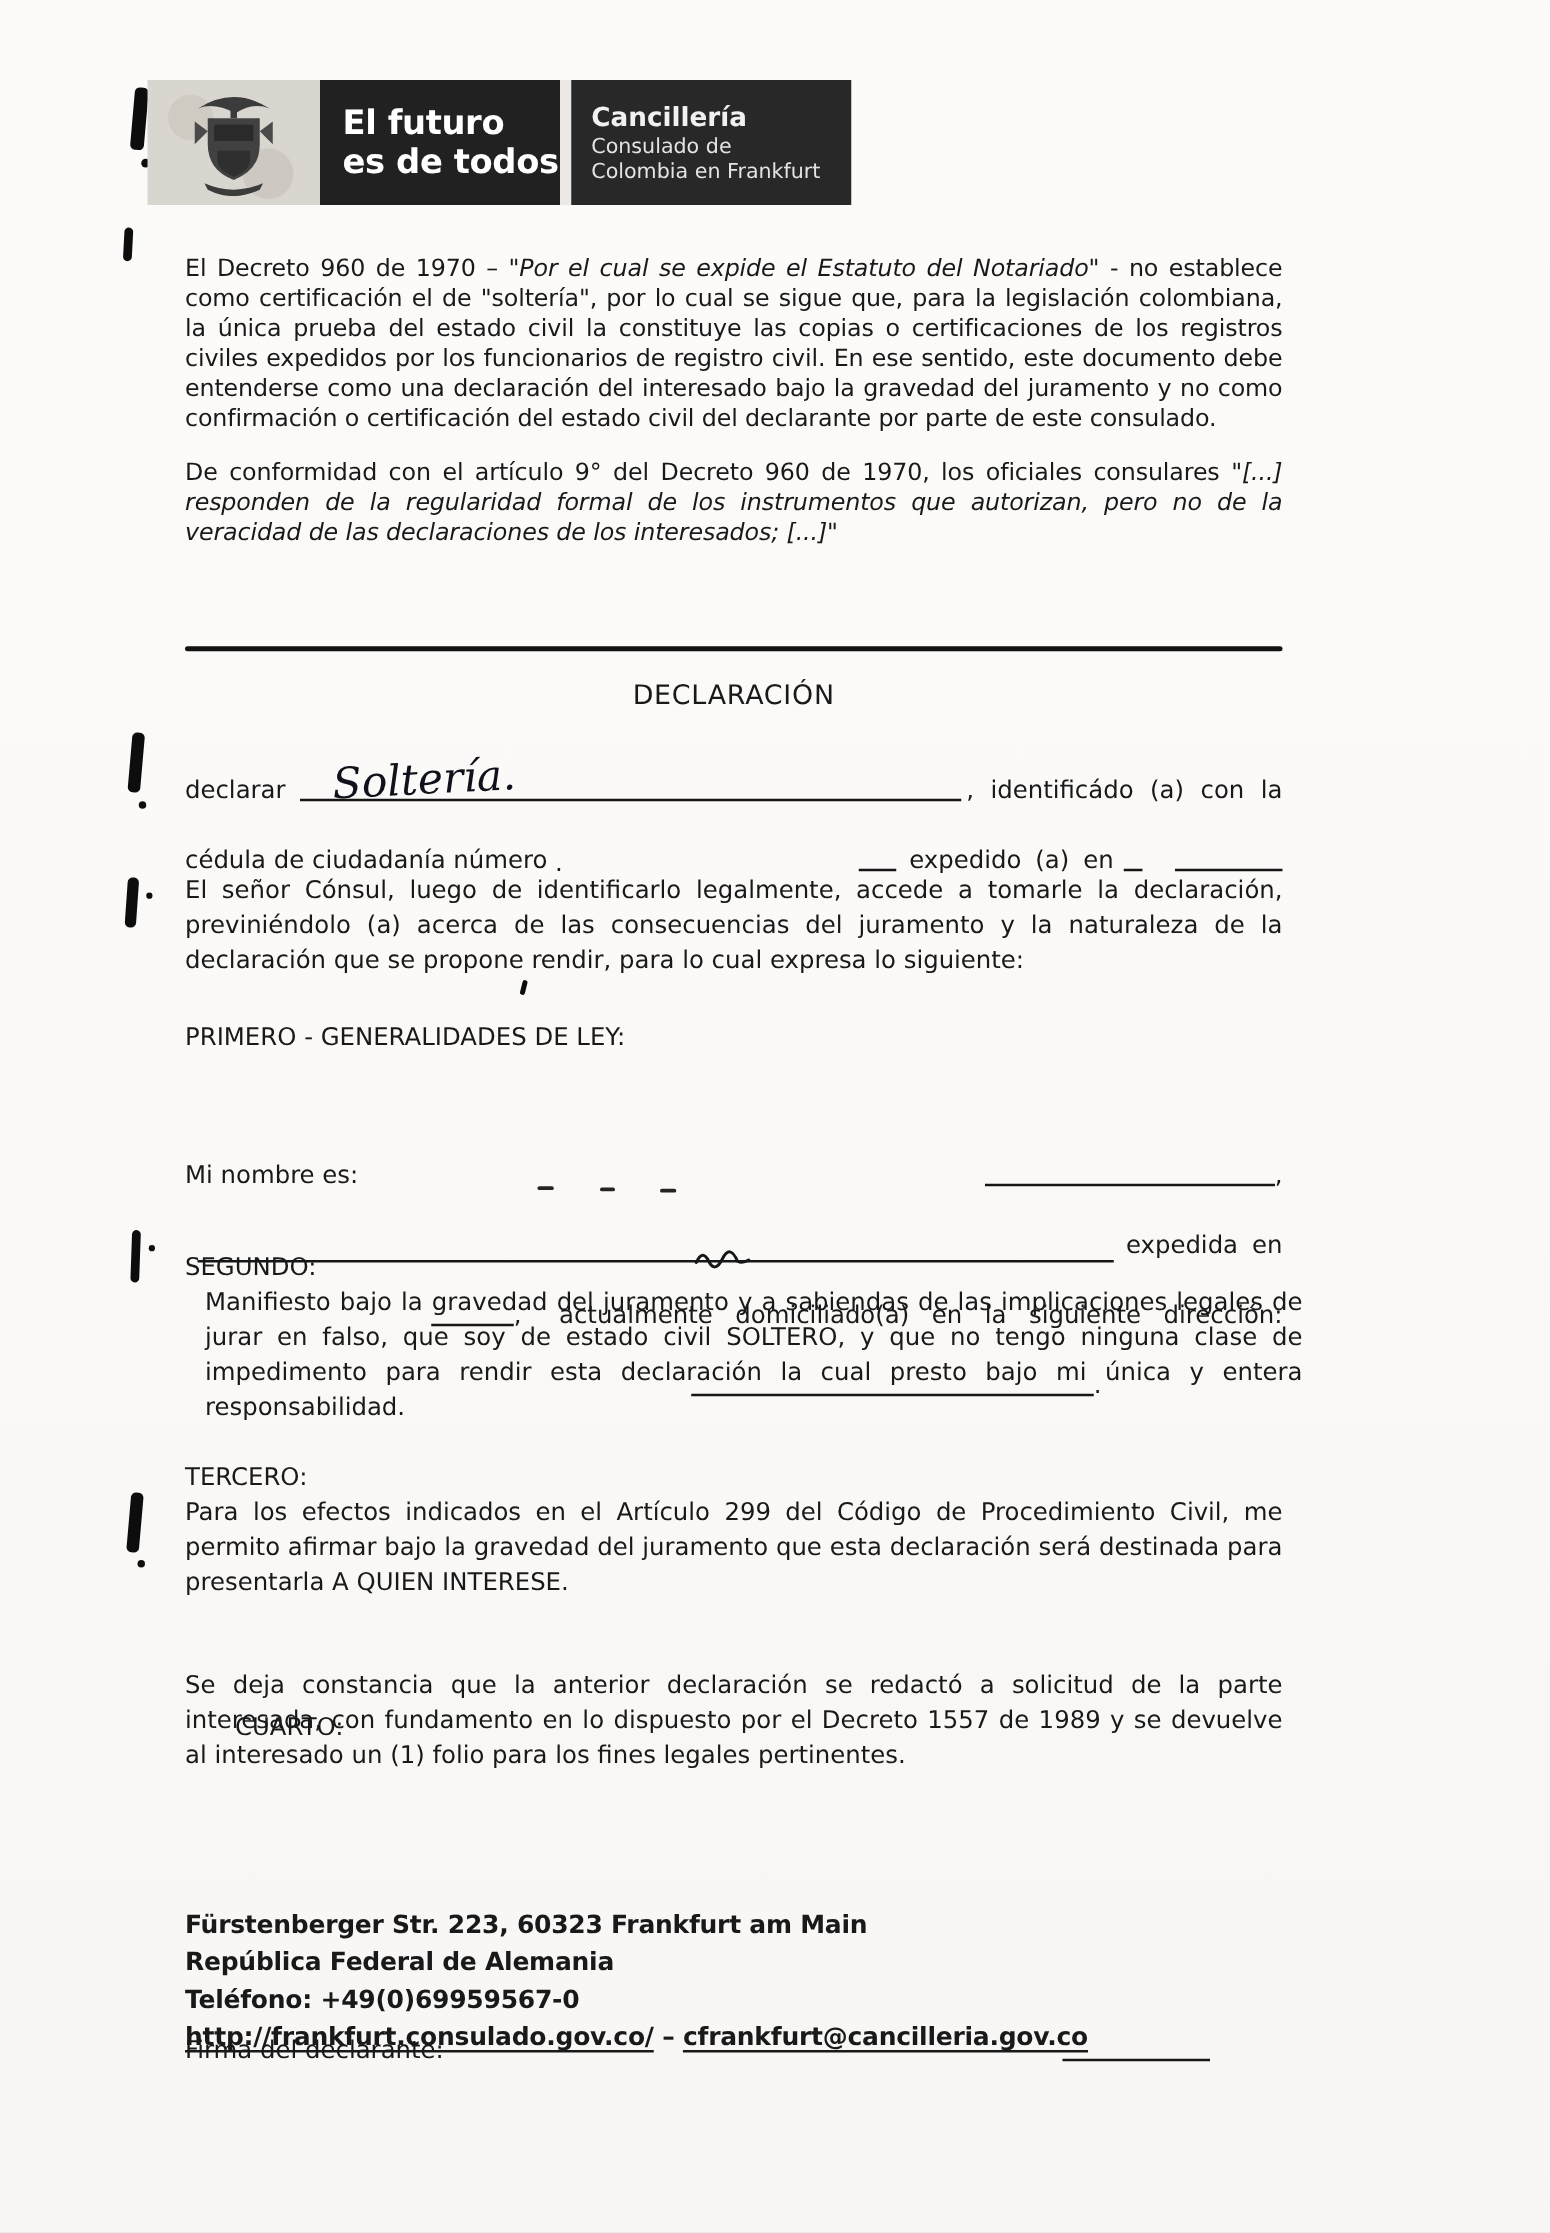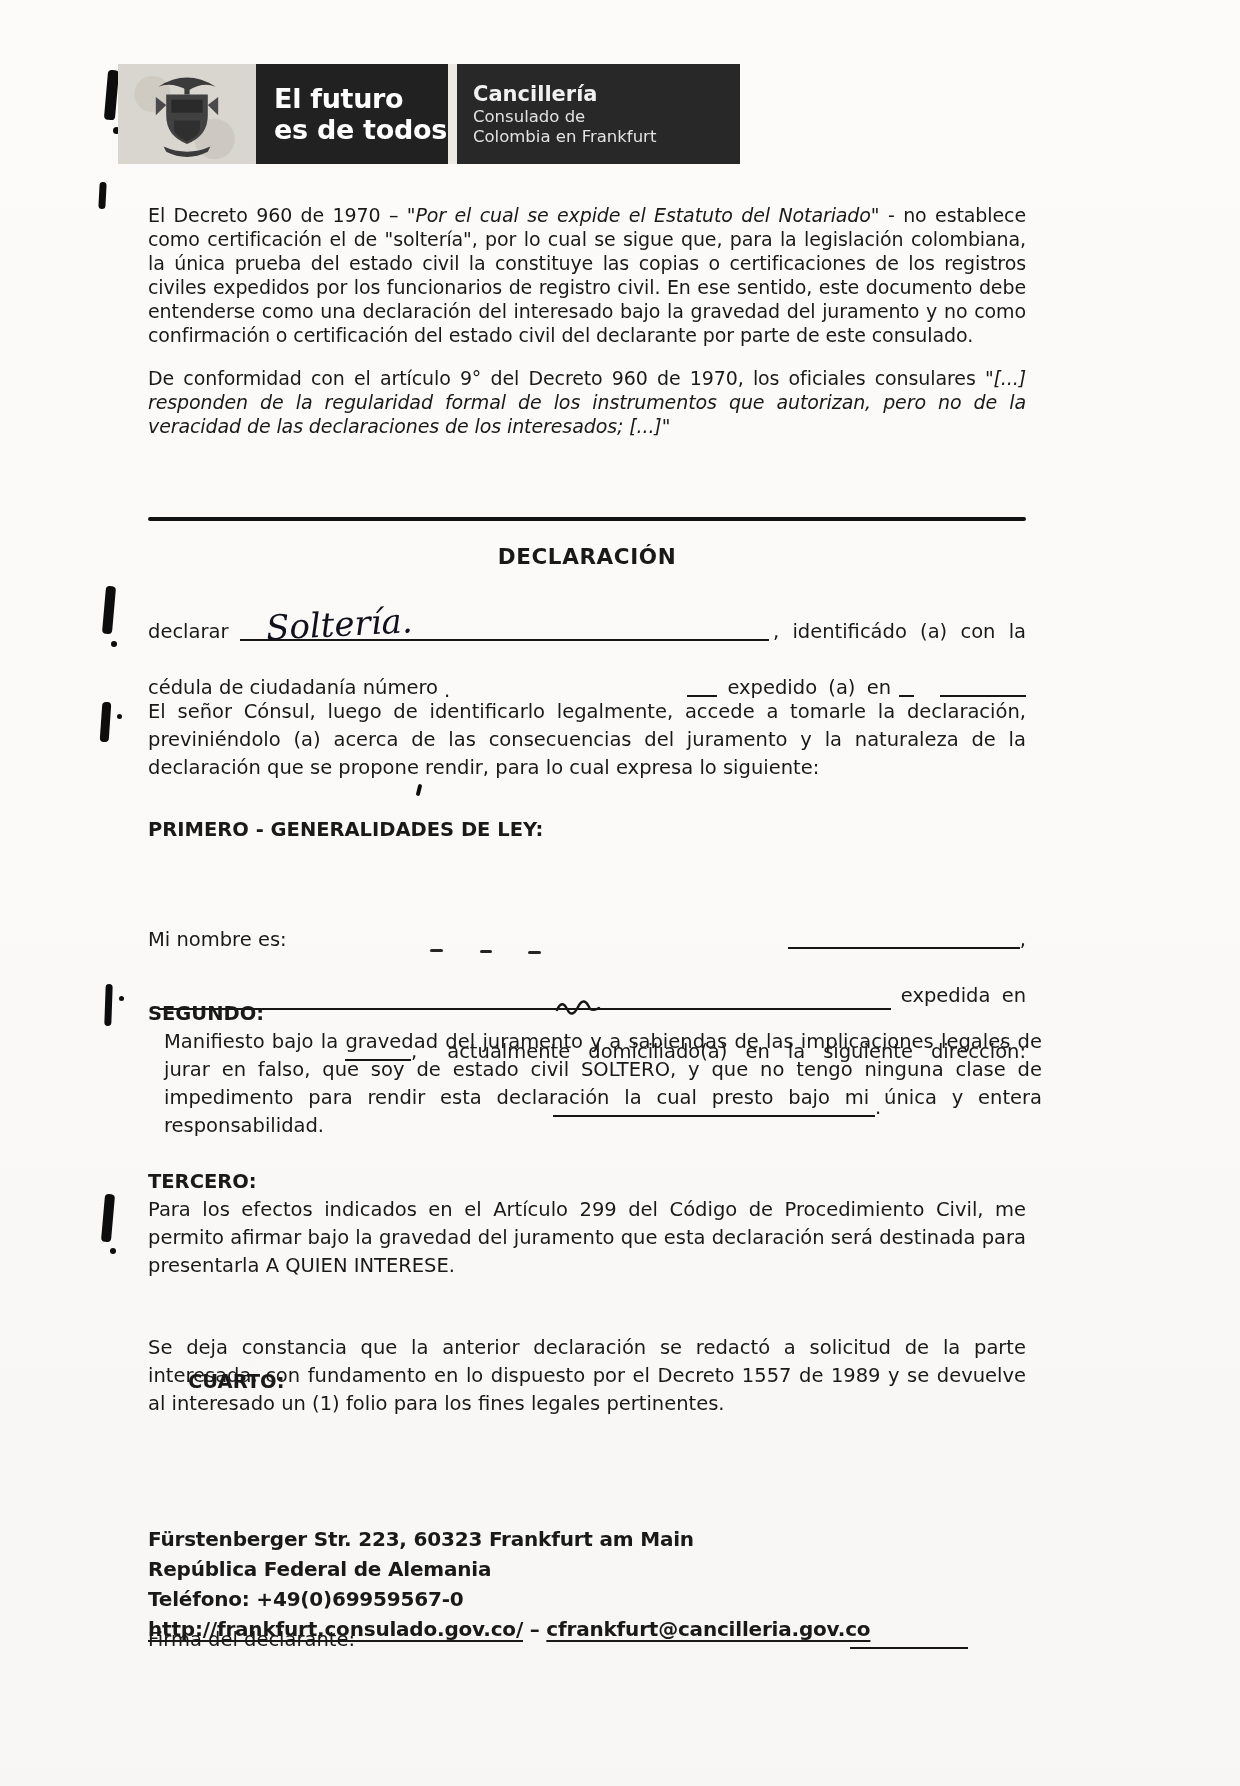--- a/index.html
+++ b/index.html
@@ -7,40 +7,40 @@
         background:linear-gradient(180deg,#fcfbfa 0%,#faf9f7 55%,#f7f6f4 100%);
         font-family:"DejaVu Sans","Liberation Sans",sans-serif;color:#191919;}
   .block{position:absolute;left:148px;width:878px;}
   .para{font-size:19px;line-height:24px;text-align:justify;letter-spacing:-0.1px;}
   .form-para{font-size:19.5px;line-height:28px;text-align:justify;}
   .jline{font-size:19.5px;line-height:28px;text-align:justify;text-align-last:justify;}
   .frow{display:flex;align-items:flex-end;height:28px;font-size:19.5px;position:relative;}
   .frow .t{line-height:28px;white-space:nowrap;}
   .blank{height:0;border-bottom:2.6px solid #161616;margin-bottom:5px;position:relative;}
   .grow{flex:1;}
-  .hd{font-weight:bold;font-size:19.5px;line-height:28px;}
-  .title{font-weight:bold;font-size:21.5px;letter-spacing:.6px;text-align:center;}
+  .hd{font-weight:normal;font-size:19.5px;line-height:28px;}
+  .title{font-weight:normal;font-size:21.5px;letter-spacing:.6px;text-align:center;}
   .divider{height:3.5px;background:#121212;border-radius:2px;}
   .pen{position:absolute;background:#0d0d0d;border-radius:4px;}
   .pendot{position:absolute;background:#0d0d0d;border-radius:50%;}
   .dashmark{position:absolute;height:2.6px;background:#242424;border-radius:2px;}
   .hand{position:absolute;left:26px;bottom:-5px;font-family:"DejaVu Serif","Liberation Serif",serif;
         font-style:italic;font-size:34px;transform:rotate(-3deg);color:#11111c;white-space:nowrap;}
   .stray{position:relative;top:3px;margin-left:6px;}
   
   .hdr{position:absolute;left:118px;top:64px;display:flex;height:100px;}
   .crest{width:138px;background:
      radial-gradient(circle at 25% 30%, #cfcac2 0 14%, transparent 15%),
      radial-gradient(circle at 70% 75%, #cdc8c1 0 16%, transparent 17%),
      #d9d5cf;display:flex;align-items:center;justify-content:center;}
   .hbox1{width:192px;background:#212121;color:#ffffff;display:flex;flex-direction:column;
          justify-content:center;padding-left:18px;box-sizing:border-box;}
   .hbox1 .l{font-weight:bold;font-size:27px;line-height:31px;letter-spacing:-.3px;}
   .hgap{width:9px;background:#ece9e5;}
-  .hbox2{width:283px;background:#282828;color:#f1f1f1;display:flex;flex-direction:column;
+  .hbox2{width:224px;background:#282828;color:#f1f1f1;display:flex;flex-direction:column;
          justify-content:center;padding-left:16px;box-sizing:border-box;}
   .hbox2 .l1{font-weight:bold;font-size:21px;line-height:25px;}
   .hbox2 .l2{font-size:16.5px;line-height:20px;color:#e3e3e3;}
   
   .footer{font-weight:bold;font-size:20px;line-height:30px;letter-spacing:-.2px;}
   .u{text-decoration:underline;text-decoration-thickness:2.4px;text-underline-offset:4px;}
   .ws2{word-spacing:2px;} .ws5{word-spacing:5px;} .ws7{word-spacing:7px;}
   svg{display:block;}
 </style>
 </head>

